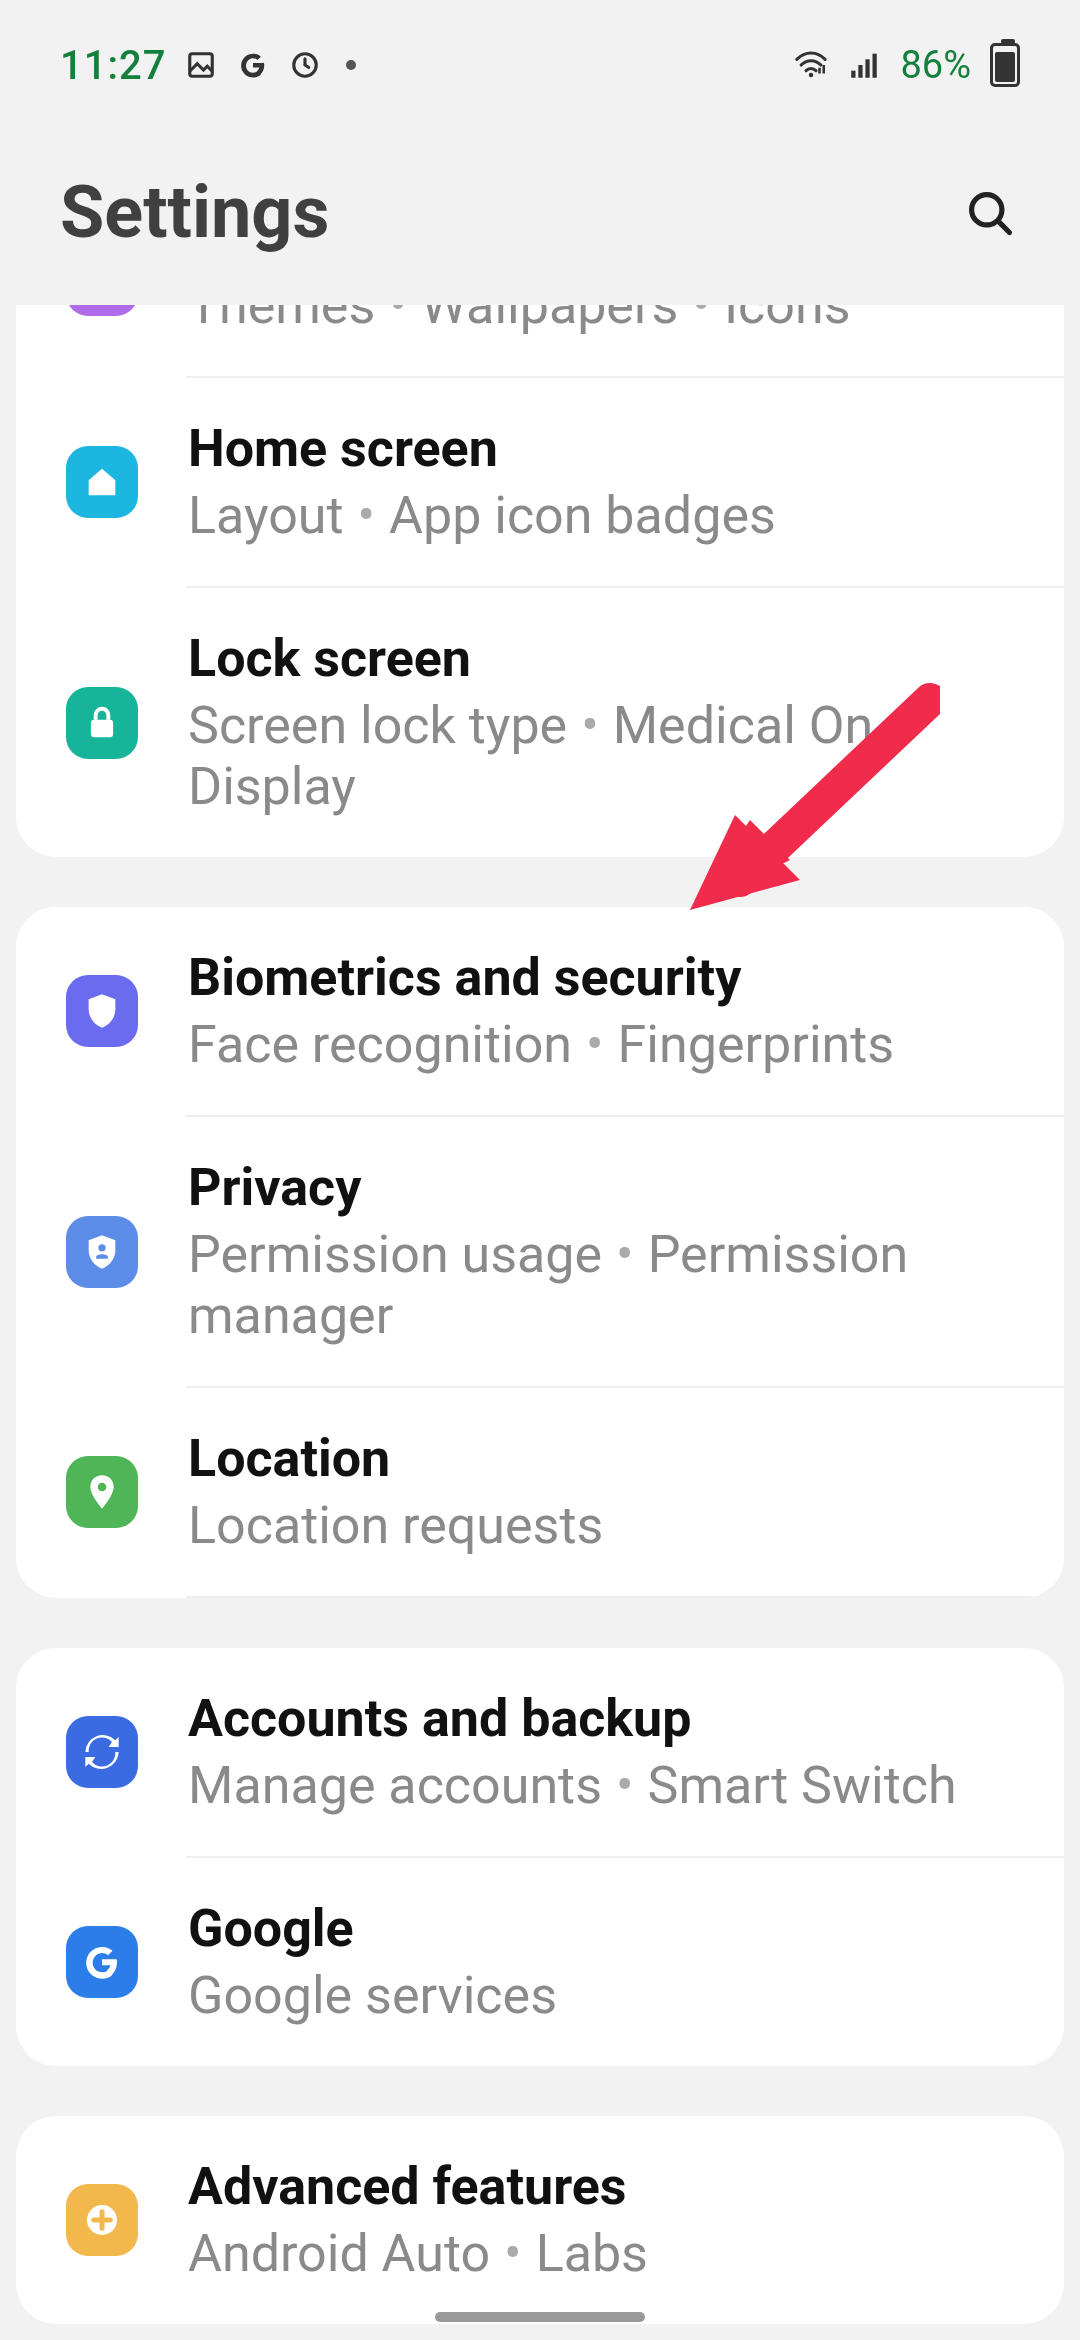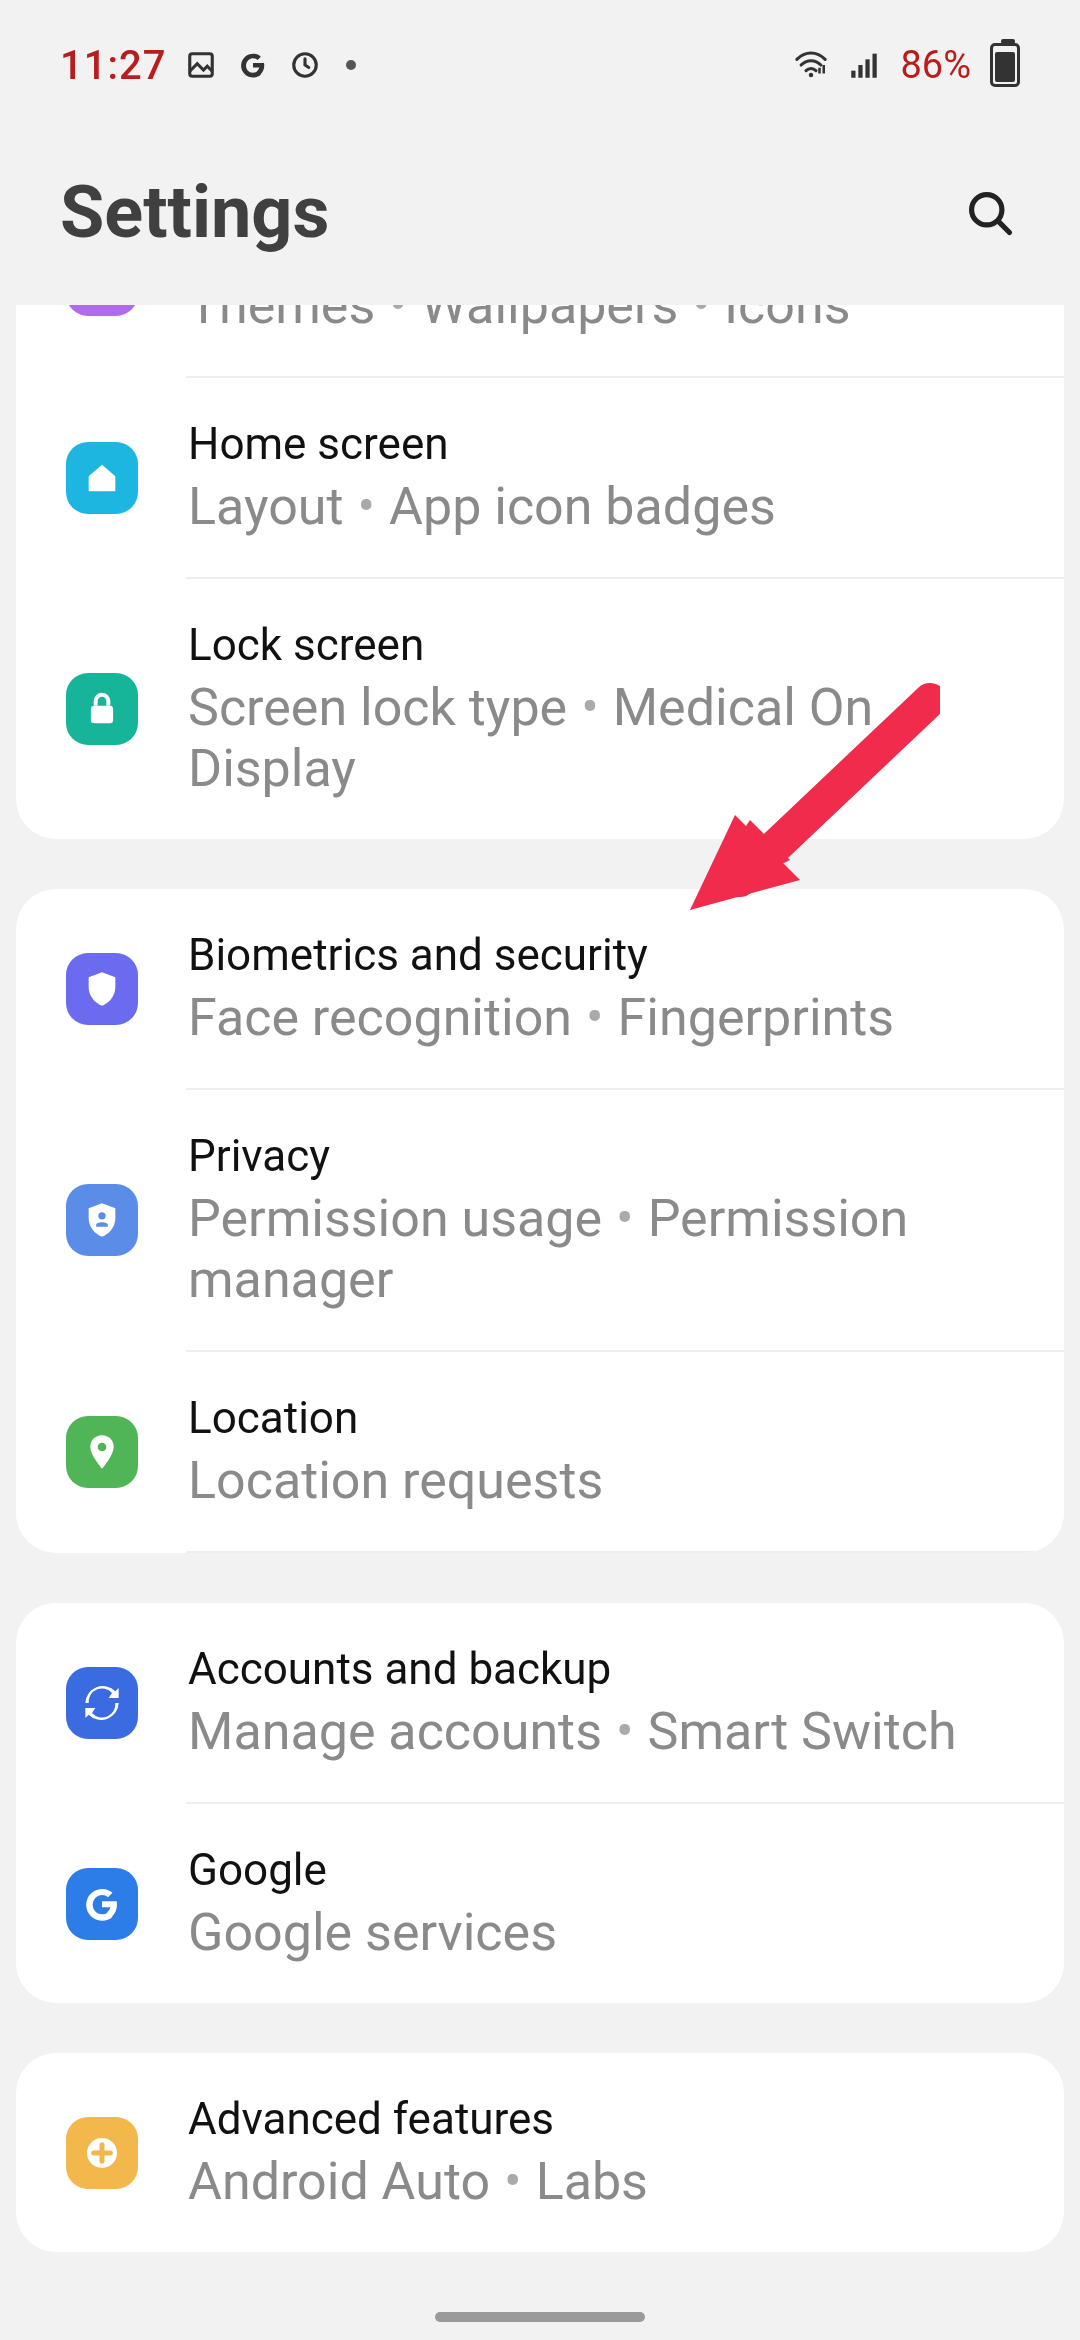--- a/index.html
+++ b/index.html
@@ -13,21 +13,21 @@
   }
 
   
   .status-bar {
     display: flex;
     justify-content: space-between;
     align-items: center;
     padding: 30px 60px 0 60px;
     height: 100px;
     font-size: 40px;
-    color: #b91c1c;
+    color: #15803d;
   }
   .status-left { display: flex; align-items: center; gap: 18px; }
   .status-right { display: flex; align-items: center; gap: 19px; font-size: 38px; }
   .status-time { font-weight: 500; letter-spacing: 1px; }
   .mini-icon { width: 34px; height: 34px; display: inline-flex; align-items: center; justify-content: center; }
   .dot { width: 10px; height: 10px; background:#555; border-radius:50%; margin-left:6px; }
 
   
   .header {
     display: flex;
@@ -55,21 +55,21 @@
   
   .divider { height: 2px; background:#eee; margin-left: 170px; }
 
   .row-icon {
     width: 72px; height: 72px; border-radius: 22px;
     display:flex; align-items:center; justify-content:center;
     flex-shrink: 0;
     margin-left: 0;
   }
   .row-text { display:flex; flex-direction:column; gap: 6px; }
-  .row-title { font-size: 44px; color:#111; font-weight: 400; }
+  .row-title { font-size: 52px; color:#111; font-weight: 700; }
   .row-sub { font-size: 52px; color:#8a8a8a; }
   .row-sub .sep { margin: 0 14px; color:#aaa; }
 
   
   .row.cut { padding-top: 0; margin-top: -30px; }
   
 
   
   .arrow {
     position:absolute;

